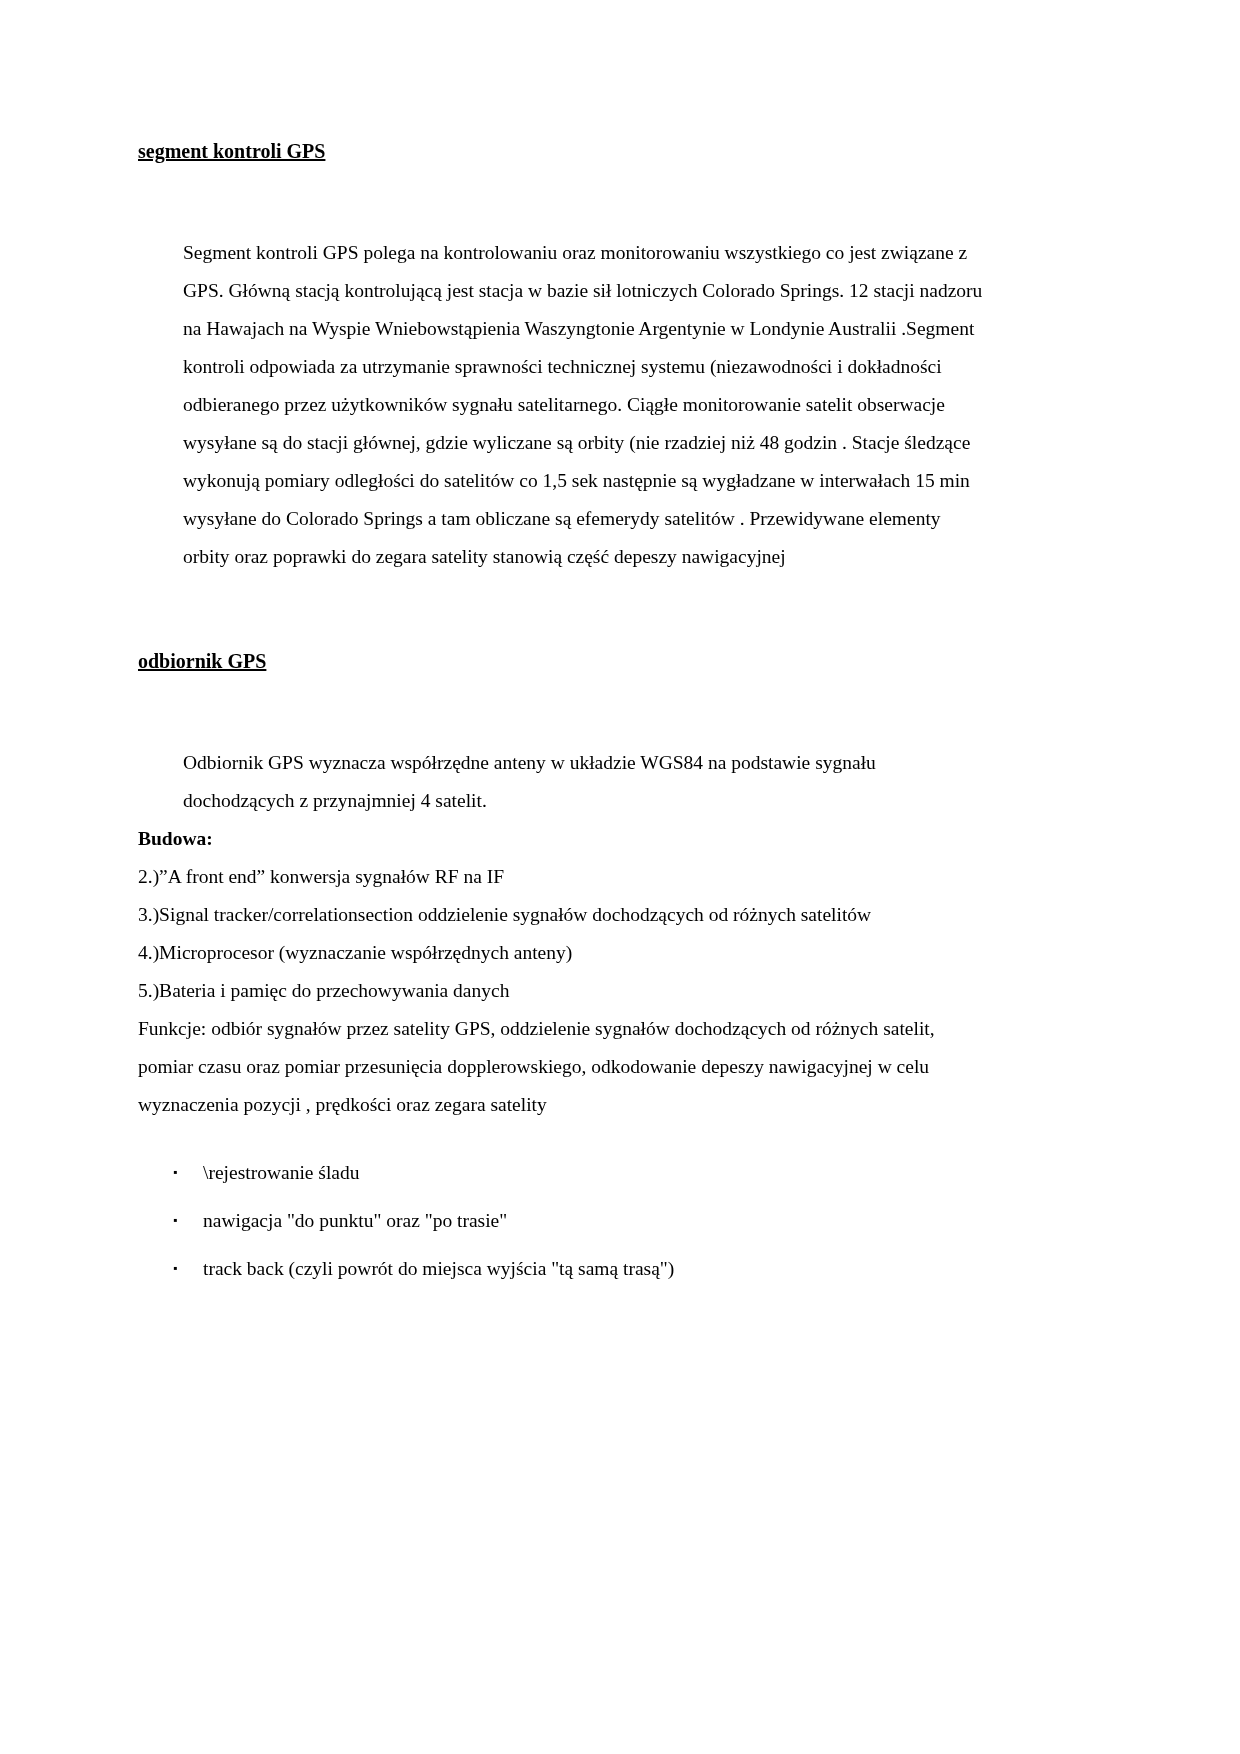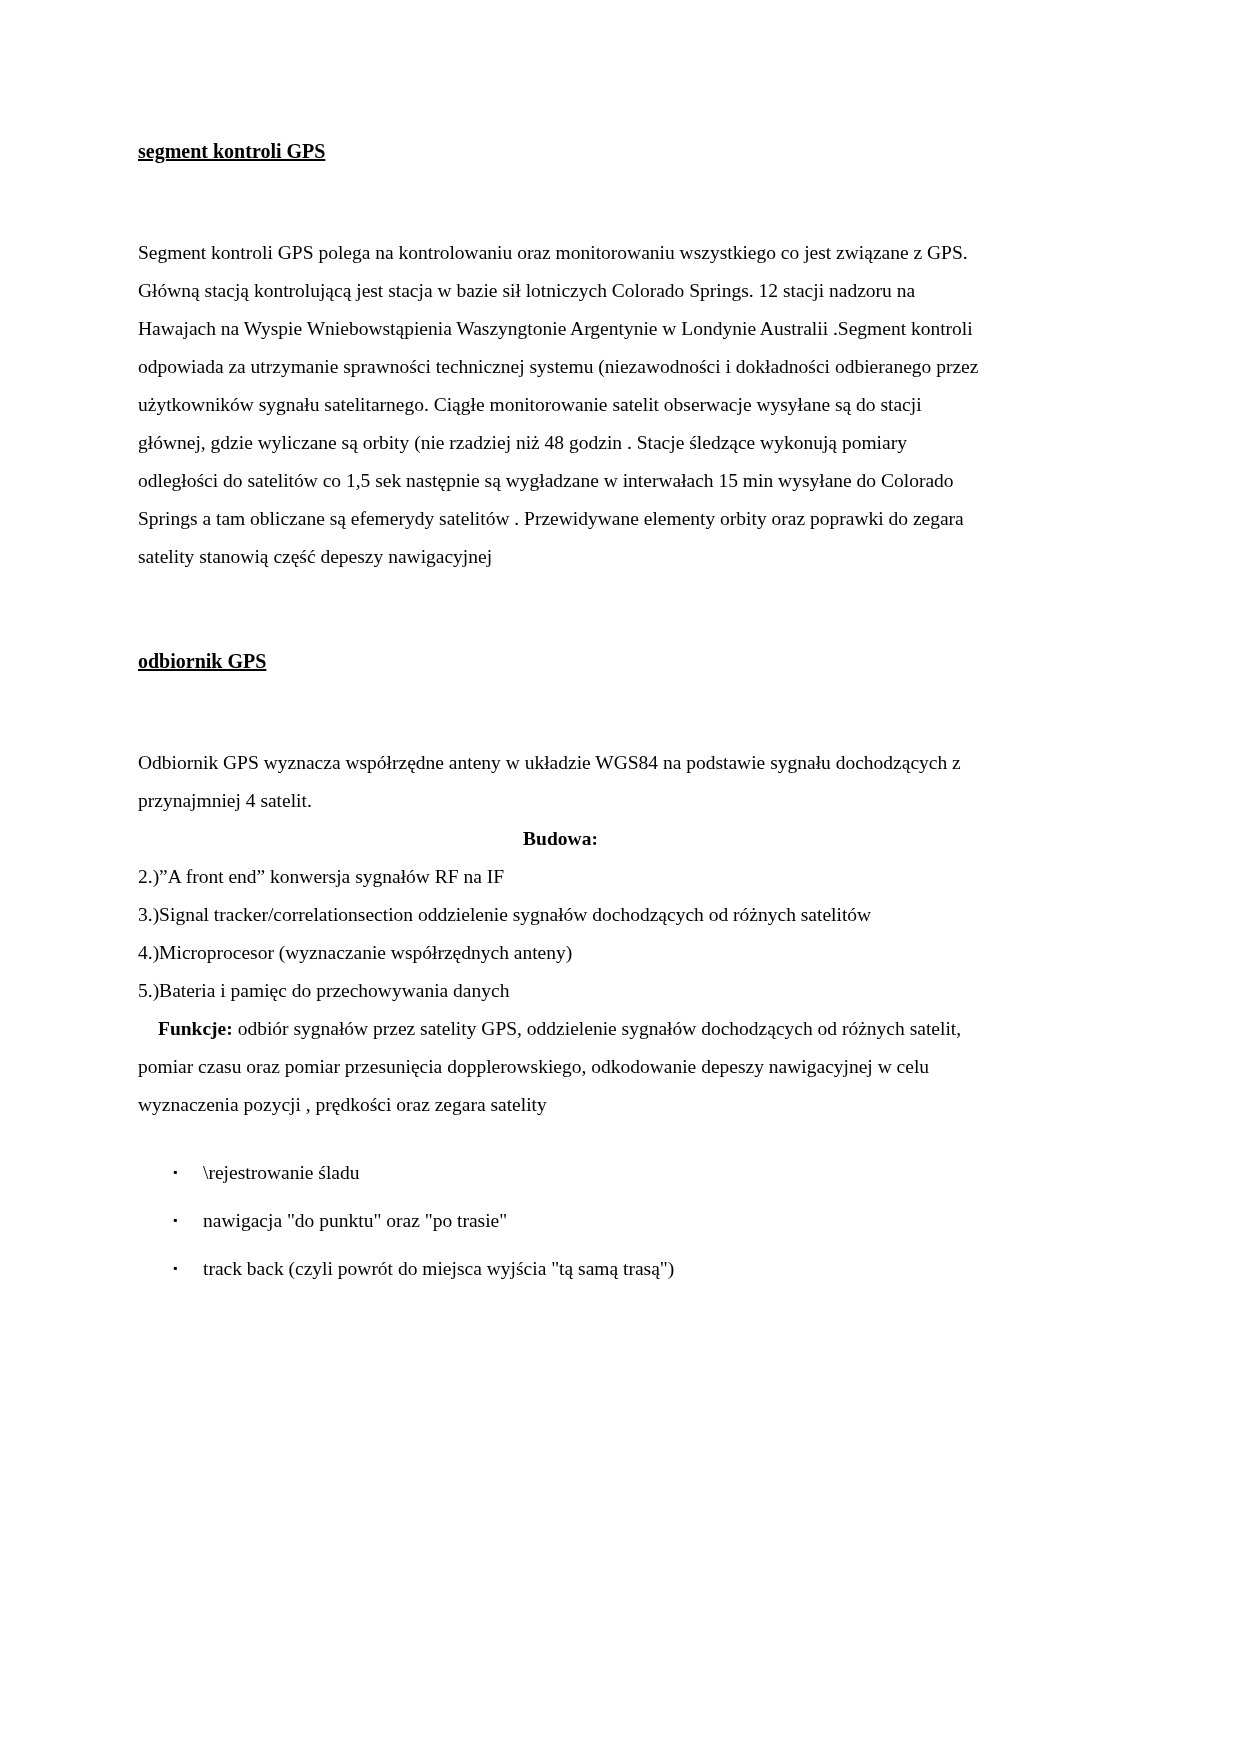--- a/index.html
+++ b/index.html
@@ -22,24 +22,24 @@
     font-size: 20px;
     font-weight: bold;
     text-decoration: underline;
     line-height: 26px;
   }
   .doc-para {
     font-size: 19.5px;
     line-height: 38px;
     text-align: left;
   }
-  .mt-after-heading { margin-top: 70px; }
+  .mt-after-heading { margin-top: 70px; margin-left: 45px; }
   .mt-section { margin-top: 72px; }
-  .bold-inline { font-weight: bold; margin-left: 20px; }
-  .budowa-label { font-weight: bold; font-size: 19.5px; line-height: 38px; text-align: center; }
+  .bold-inline { font-weight: normal; }
+  .budowa-label { font-weight: bold; font-size: 19.5px; line-height: 38px; }
   .bullet-list {
     list-style: none;
     margin-top: 30px;
     padding-left: 35px;
   }
   .bullet-item {
     display: flex;
     align-items: baseline;
     font-size: 19.5px;
     line-height: 38px;

